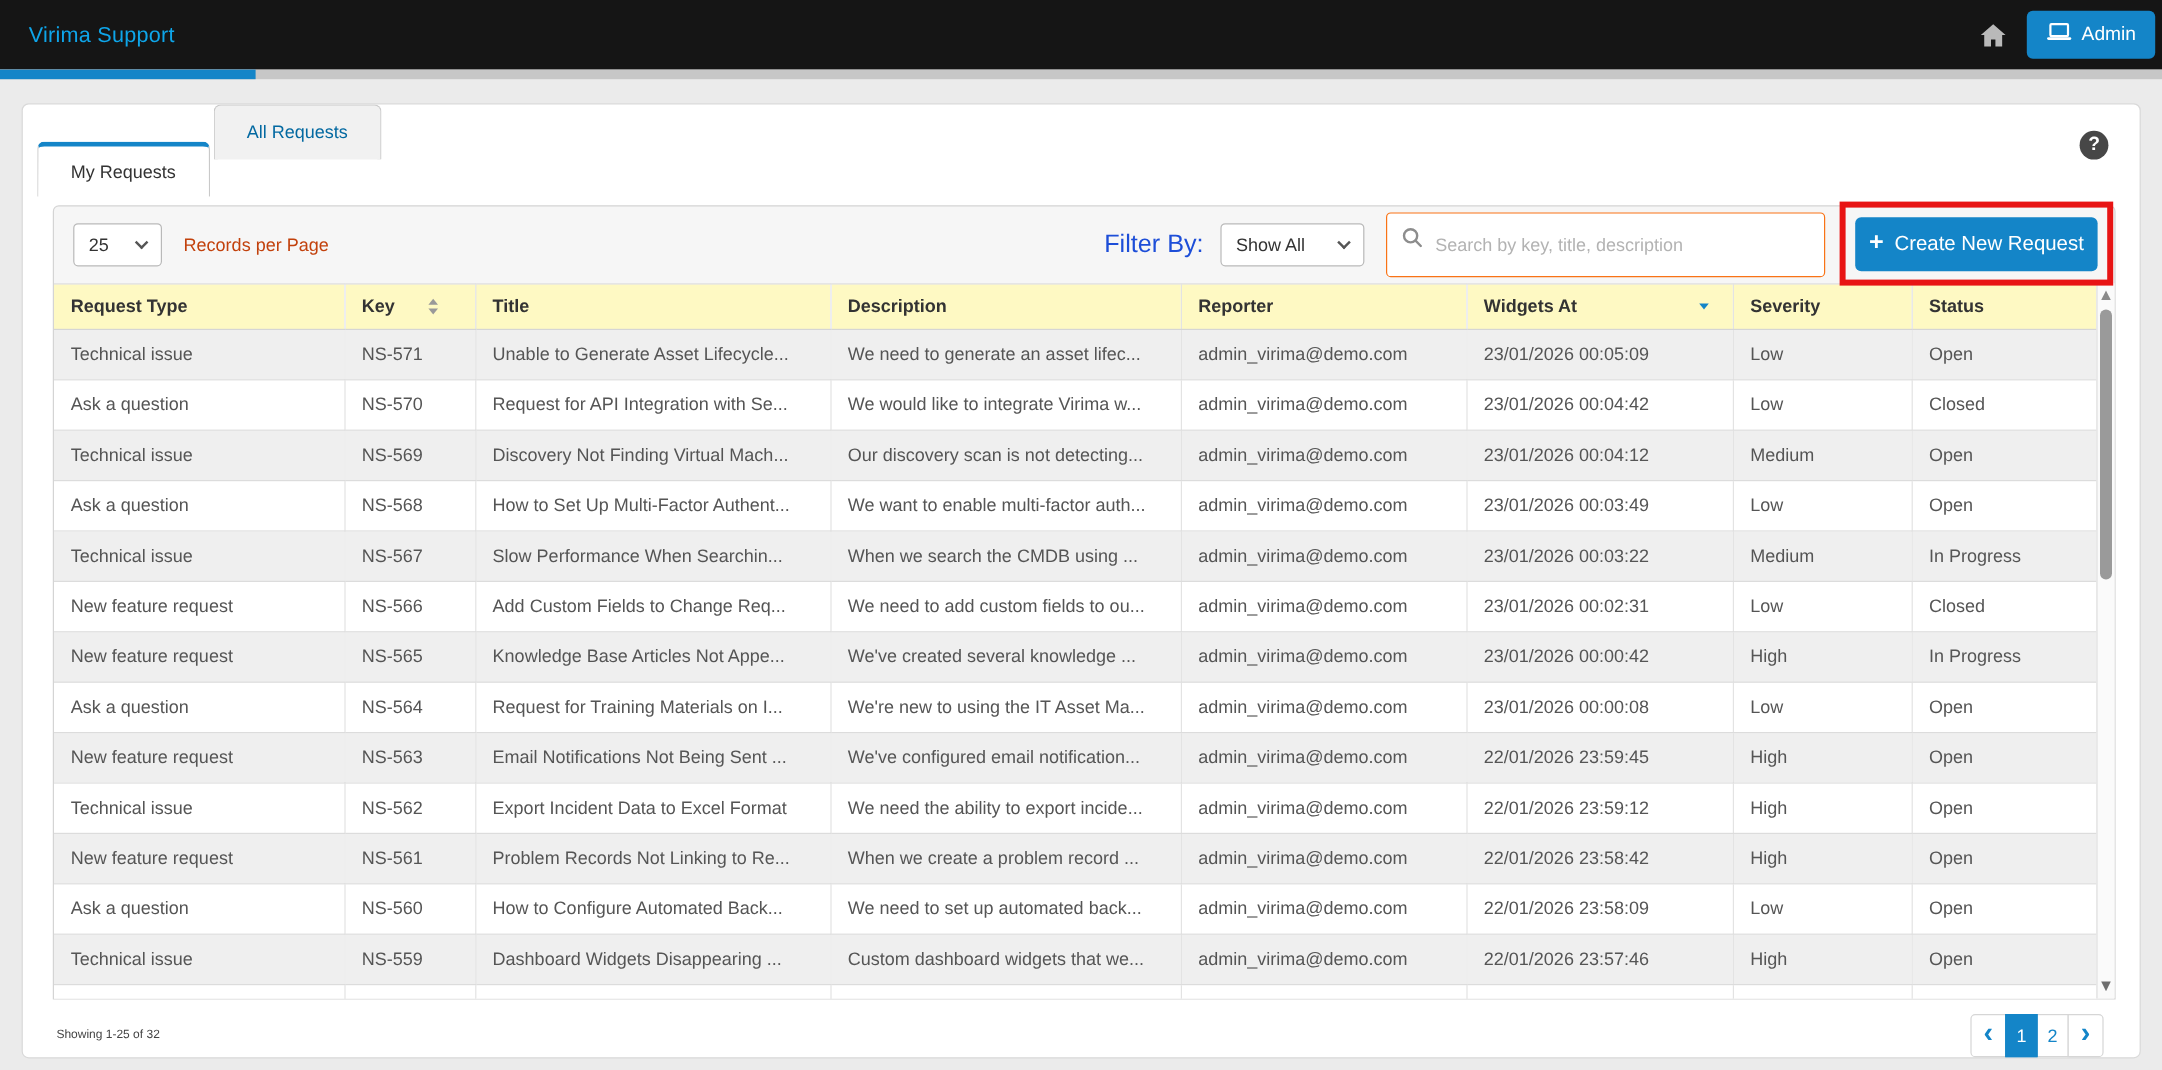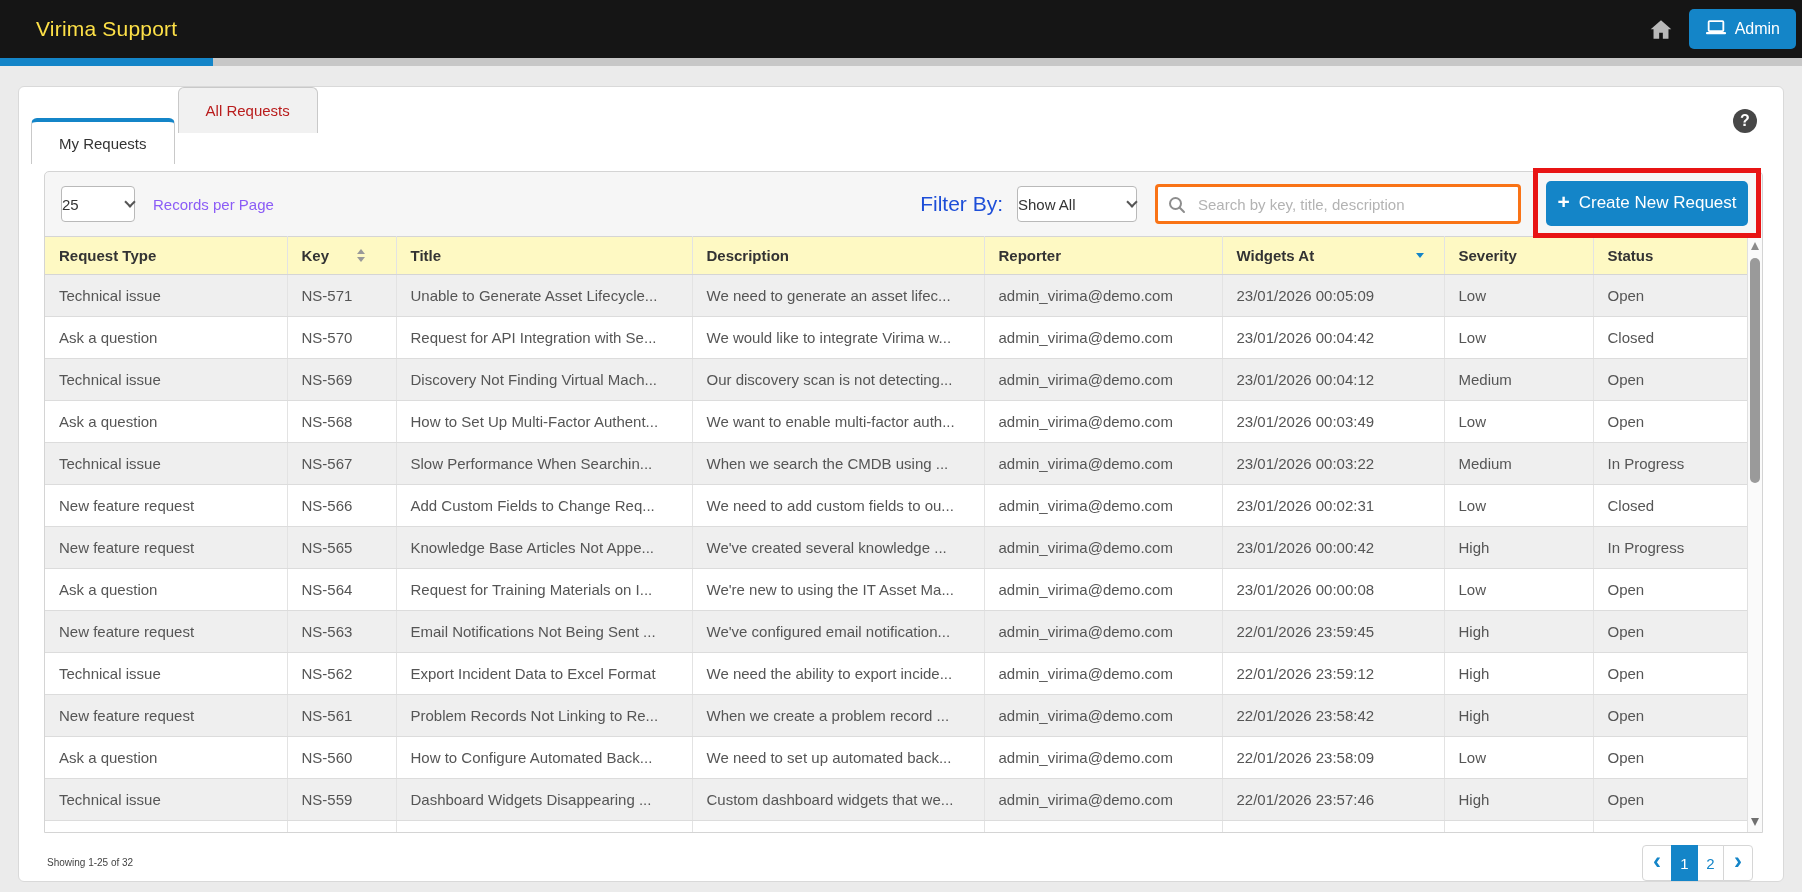--- a/index.html
+++ b/index.html
@@ -9,41 +9,41 @@
     background: #ebebeb;
     font-family: "Liberation Sans", sans-serif;
     overflow: hidden;
     color: #333;
   }
   
   .navbar {
     position:absolute; left:0; top:0; width:1802px; height:58px;
     background:#151515; display:flex; align-items:center;
   }
-  .navbar .title { color:#fde047; font-size:21px; margin-left:36px; letter-spacing:.2px; }
+  .navbar .title { color:#0ea5e9; font-size:18px; margin-left:24px; letter-spacing:.2px; }
   .home-btn { position:absolute; right:128px; top:17px; width:26px; height:26px; cursor:pointer; }
   .admin-btn {
     position:absolute; right:6px; top:9px; height:40px; padding:0 16px;
     background:#1485c8; color:#fff; border:none; border-radius:5px;
     font-size:16px; display:flex; align-items:center; gap:8px; cursor:pointer;
     font-family:"Liberation Sans",sans-serif;
   }
   .under-strip { position:absolute; left:0; top:58px; width:1802px; height:8px; background:#c7c7c7; }
   .under-strip .blue { width:213px; height:8px; background:#1485c8; }
 
   
   .card {
     position:absolute; left:18px; top:86px; width:1766px; height:796px;
     background:#fff; border:1px solid #d9d9d9; border-radius:6px;
   }
   
   .tabs { position:absolute; left:12px; top:0; display:flex; gap:3px; }
   .tab {
     height:46px; padding:0 27px; display:flex; align-items:center;
-    font-size:15px; color:#b91c1c; background:#f1f1f1;
+    font-size:15px; color:#0369a1; background:#f1f1f1;
     border:1px solid #c9c9c9; border-bottom:none; border-radius:6px 6px 0 0;
     cursor:pointer;
   }
   .tab.active {
     background:#fff; color:#333; border-top:4px solid #1485c8;margin-top:31px;
   }
   .help-circle {
     position:absolute; right:26px; top:22px; width:24px; height:24px; border-radius:50%;
     background:#474747; color:#fff; font-weight:bold; font-size:16px;
     display:flex; align-items:center; justify-content:center; cursor:pointer;
@@ -51,34 +51,34 @@
 
   
   .panel {
     position:absolute; left:25px; top:84px; width:1719px; height:662px;
     background:#f6f6f6; border:1px solid #d4d4d4; border-radius:5px 5px 0 0;
   }
   .toolbar { height:64px; display:flex; align-items:center; padding:0 16px; }
   .selectbox {
     height:36px; background:#fff; border:1px solid #b9b9b9; border-radius:4px;
     display:flex; align-items:center; justify-content:space-between;
-    padding:0 0; font-size:15px; color:#333; cursor:pointer;
+    padding:0 12px; font-size:15px; color:#333; cursor:pointer;
   }
   .sel-pagesize { width:74px; }
   .sel-filter { width:120px; margin-left:14px; }
   .chev {
     width:8px; height:8px; border-right:2px solid #555; border-bottom:2px solid #555;
     transform:rotate(45deg); margin-top:-4px;
   }
-  .rpp-label { font-size:15px; color:#8b5cf6; margin-left:18px; }
+  .rpp-label { font-size:15px; color:#c2410c; margin-left:18px; }
   .toolbar-right { display:flex; align-items:center; margin-left:auto; margin-right:225px; }
   .filter-label { font-size:21px; color:#1d4ed8; }
   .searchwrap { position:relative; margin-left:18px; }
   .searchwrap input {
-    width:366px; height:40px; border:3px solid #f97316; border-radius:4px;
+    width:366px; height:54px; border:1px solid #f97316; border-radius:4px;
     padding:0 12px 0 40px; font-size:15px; color:#444; outline:none;
     font-family:"Liberation Sans",sans-serif; background:#fff;
   }
   .searchwrap input::placeholder { color:#b3b3b3; }
   .search-icon { position:absolute; left:12px; top:11px; }
 
   
   .create-annotation {
     position:absolute; top:-4px; right:1px; width:228px; height:70px;
     border:5px solid #e81414; display:flex; align-items:center; justify-content:center;

